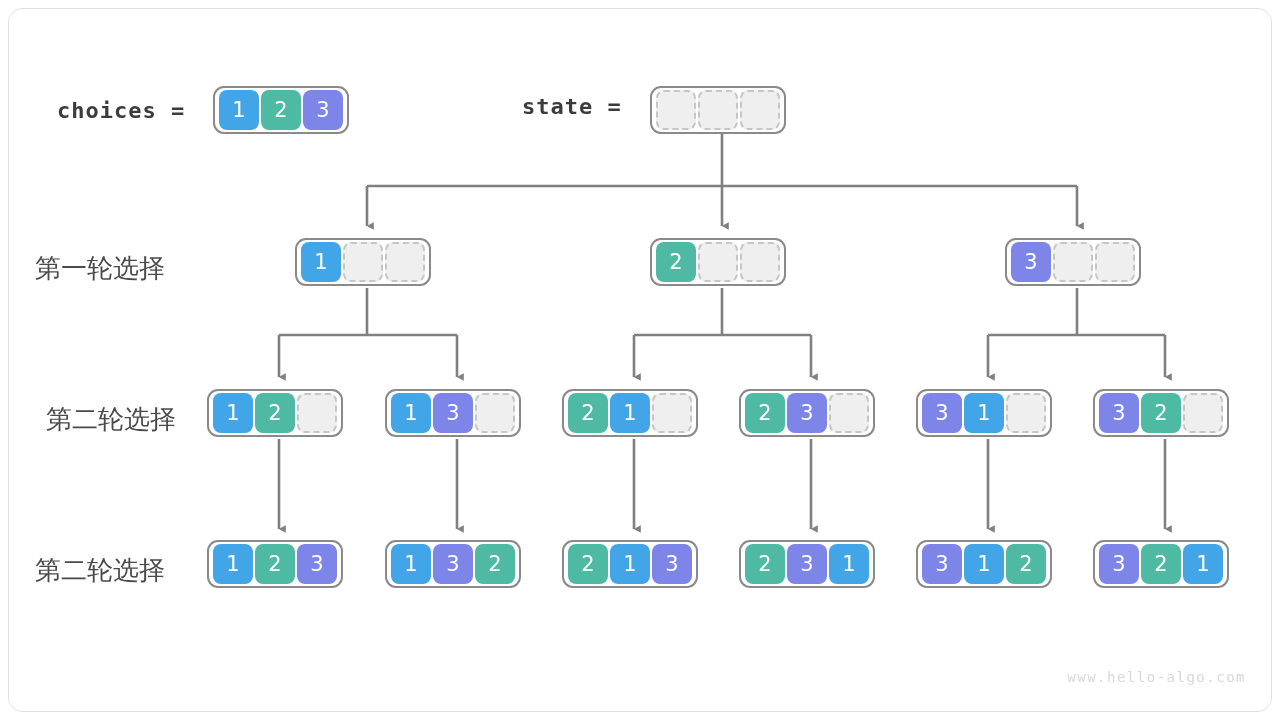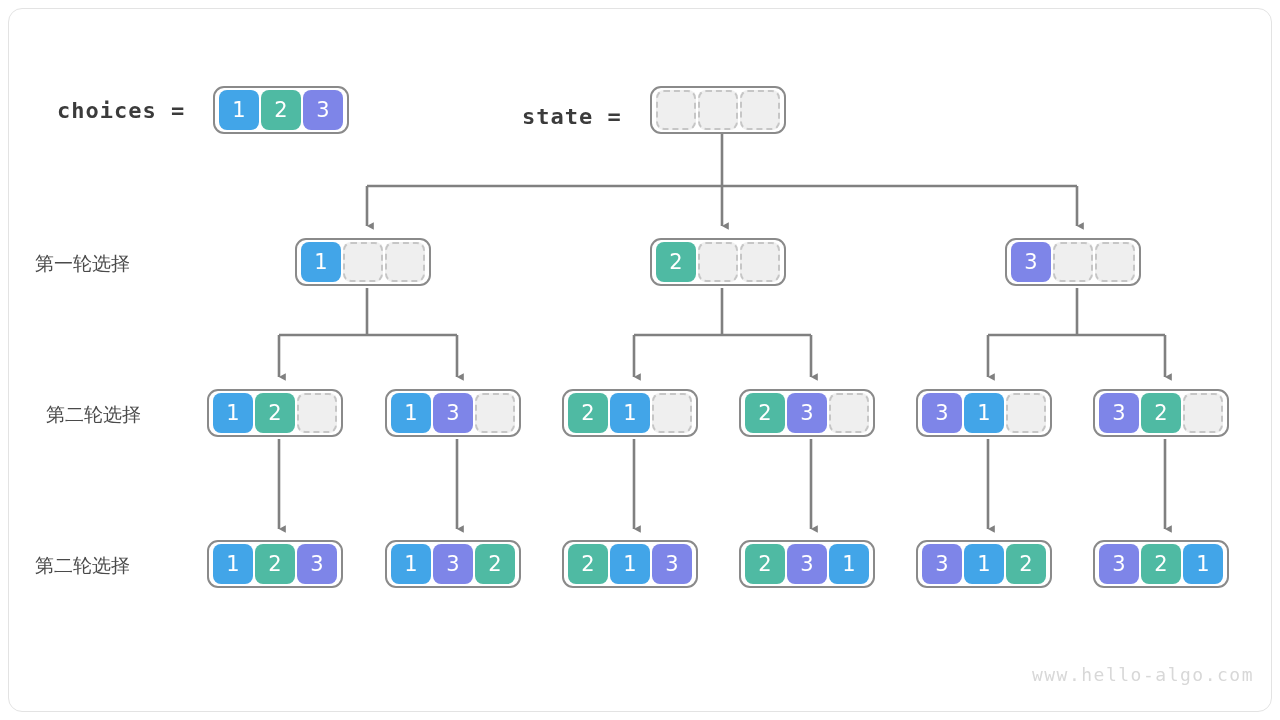--- a/index.html
+++ b/index.html
@@ -29,30 +29,30 @@
     position:absolute;
     font-family:"DejaVu Sans Mono","Liberation Mono",monospace;
     font-weight:bold;
     font-size:22px;
     color:#3b3b3b;
     white-space:nowrap;
     letter-spacing:1px;
   }
   .row-label{
     position:absolute;
-    font-size:19px;
+    font-size:26px;
     color:#4a4a4a;
     white-space:nowrap;
     font-family:"DejaVu Sans","Liberation Sans",sans-serif;
   }
   .watermark{
     position:absolute;
-    right:26px;bottom:35px;
+    right:34px;bottom:35px;
     font-family:"DejaVu Sans Mono","Liberation Mono",monospace;
-    font-size:18px;
+    font-size:14px;
     color:#d8d8d8;
     letter-spacing:1.5px;
     white-space:nowrap;
   }
   
   .node{
     position:absolute;
     display:flex;
     align-items:center;
     box-sizing:border-box;
@@ -119,21 +119,21 @@
       <path d="M279,439 L279,529" marker-end="url(#ah)"></path>
       <path d="M457,439 L457,529" marker-end="url(#ah)"></path>
       <path d="M634,439 L634,529" marker-end="url(#ah)"></path>
       <path d="M811,439 L811,529" marker-end="url(#ah)"></path>
       <path d="M988,439 L988,529" marker-end="url(#ah)"></path>
       <path d="M1165,439 L1165,529" marker-end="url(#ah)"></path>
     </g>
   </svg>
 
   <div class="mono-label" style="left:57px;top:98px;">choices =</div>
-  <div class="mono-label" style="left:522px;top:104px;">state =</div>
+  <div class="mono-label" style="left:522px;top:94px;">state =</div>
 
   <div class="node" id="node-choices" style="left:213px;top:86px;">
       <div class="cell c1">1</div>
       <div class="cell c2">2</div>
       <div class="cell c3">3</div>
     </div>
   <div class="node" id="node-state" style="left:650px;top:86px;">
       <div class="cell empty"></div>
       <div class="cell empty"></div>
       <div class="cell empty"></div>

